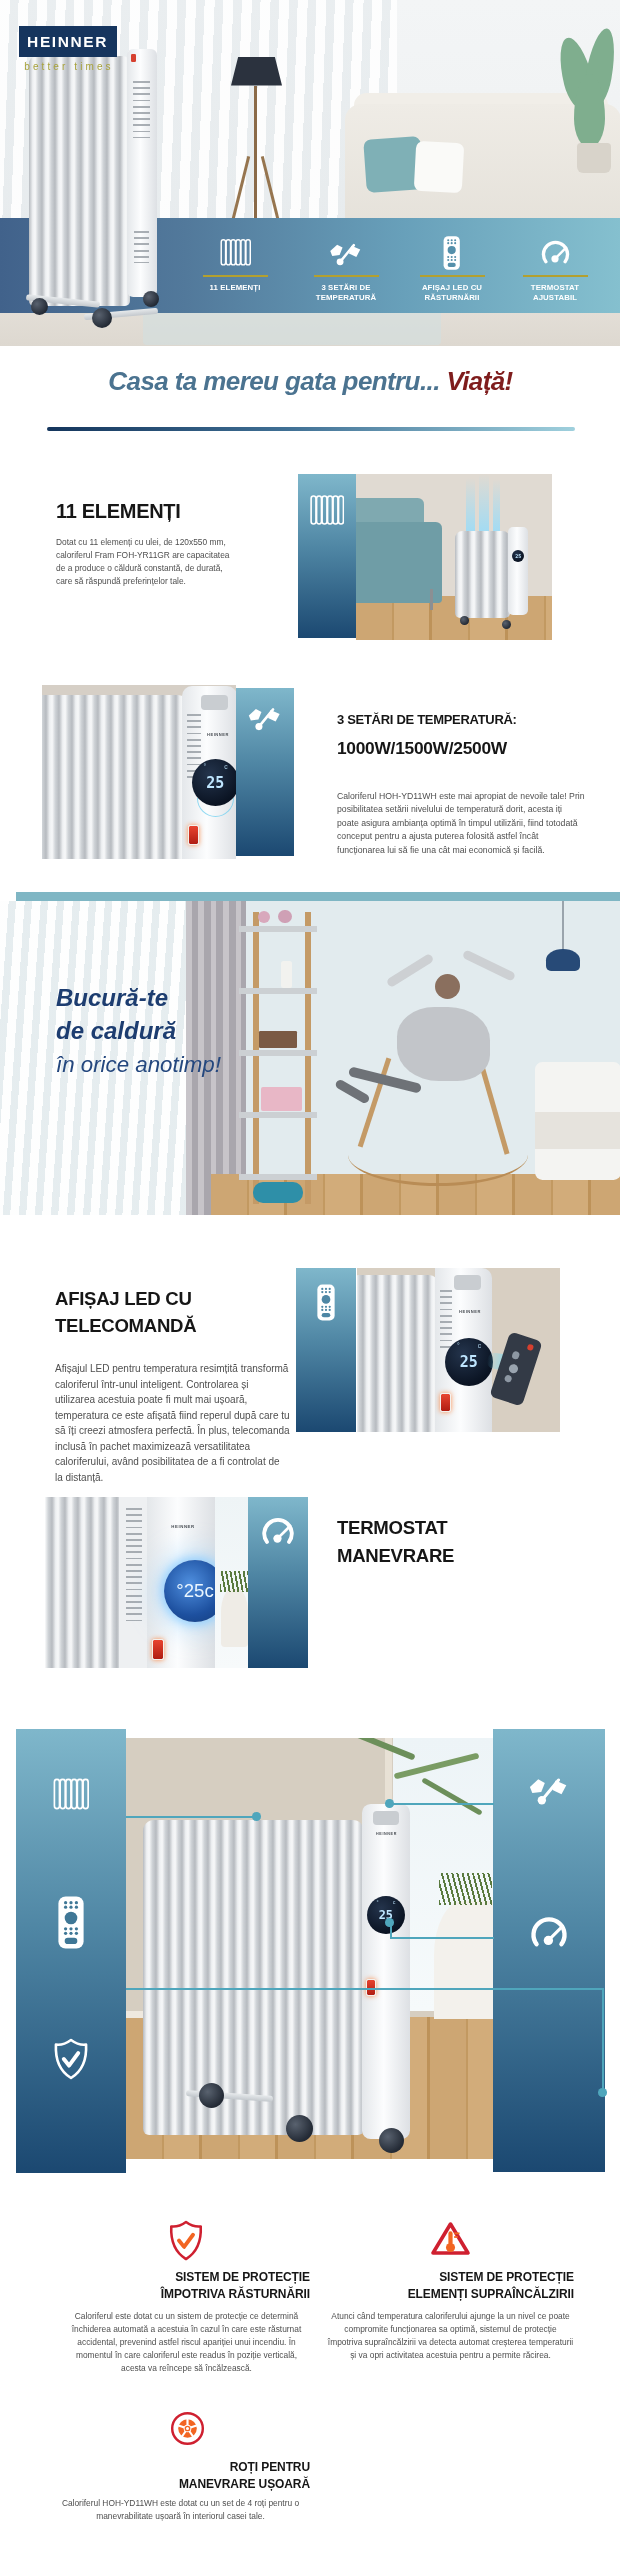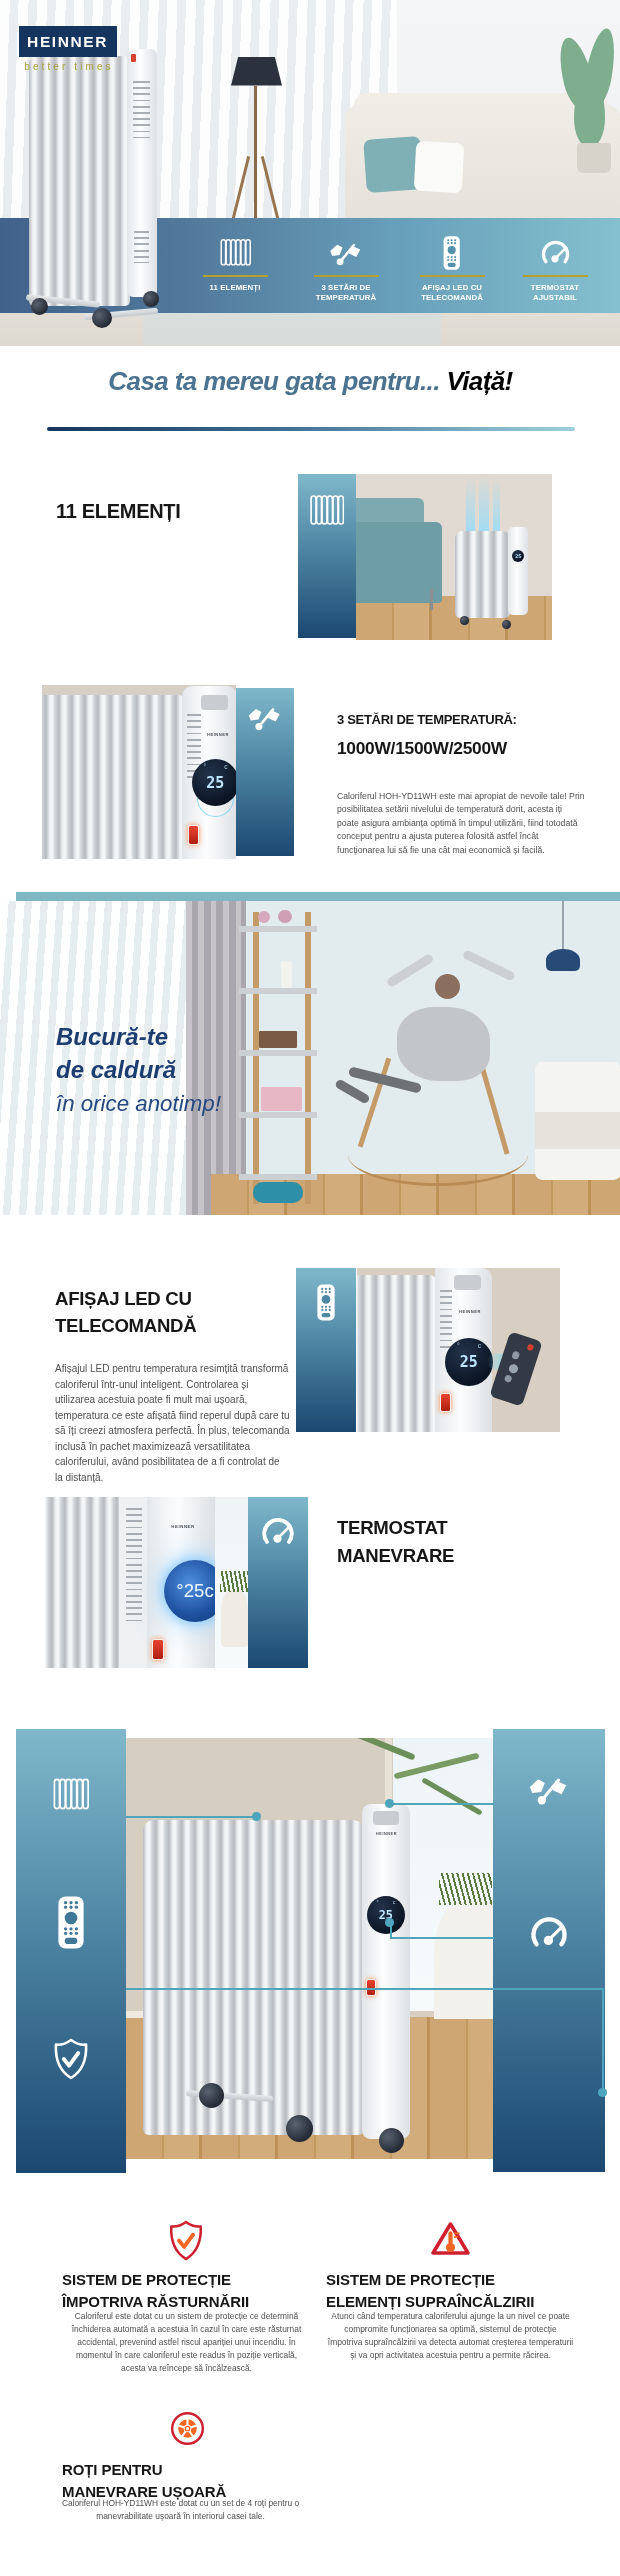--- a/index.html
+++ b/index.html
@@ -50,21 +50,21 @@
   .flab { margin-top:5.6px; color:#fff; font-weight:bold; font-size:7.8px; line-height:1.35; text-align:center; max-width:90px; letter-spacing:0.1px; }
 
   
   #logo-box { left:18.6px; top:26px; width:98px; height:31px; background:#16355e; display:flex; align-items:center; justify-content:center; z-index:6; }
   #logo-box span { color:#fff; font-weight:bold; font-size:15.5px; letter-spacing:1.6px; }
   #logo-tag { left:21px; top:61px; width:96px; text-align:center; color:#a8a23b; font-size:10px; letter-spacing:3.1px; z-index:6; }
 
   
   #headline { left:0; top:366px; width:621px; text-align:center; font-style:italic; font-weight:bold; font-size:26px; letter-spacing:-0.6px; }
   #headline .hm { color:#4b7390; }
-  #headline .ha { color:#000000; }
+  #headline .ha { color:#7f1d1d; }
   #hrule { left:47px; top:427px; width:528px; height:3.7px; background:linear-gradient(90deg,#14355c,#3f6f94 45%,#9fd0dd); border-radius:1.9px; }
 
   
   .sec-h { font-weight:bold; color:#161616; letter-spacing:-0.3px; line-height:1.12; }
   .sec-b { color:#4f4f4f; line-height:1.55; }
 
   
   #s1-h { left:56px; top:500px; width:205px; font-size:20px; }
   #s1-b { left:56px; top:536px; width:175px; font-size:8.4px; }
   #s1-panel { left:298px; top:474px; width:58px; height:164px; }
@@ -73,21 +73,21 @@
   
   #s2-photo { left:42px; top:685px; width:194px; height:174px; background:#d6cfc6; overflow:hidden; }
   #s2-panel { left:236px; top:688px; width:58px; height:168px; }
   #s2-h1 { left:337px; top:713px; width:273px; font-size:13px; }
   #s2-h2 { left:337px; top:739px; width:273px; font-size:17.4px; }
   #s2-b { left:337px; top:790px; width:248px; font-size:8.7px; }
 
   
   #bn-strip { left:15.5px; top:892px; width:605px; height:8.7px; background:#7fb6c4; }
   #bn-photo { left:0; top:901px; width:621px; height:314px; background:#e2ebee; overflow:hidden; }
-  .bn-txt { font-style:italic; color:#1d3d70;margin-top:39px; }
+  .bn-txt { font-style:italic; color:#1d3d70; }
   #bn-l1 { left:56px; top:984px; font-size:24px; font-weight:bold; }
   #bn-l2 { left:56px; top:1017px; font-size:24px; font-weight:bold; }
   #bn-l3 { left:56px; top:1052px; font-size:22.3px; font-weight:400; color:#24477e; }
 
   
   #s3-h1 { left:55px; top:1289px; width:261px; font-size:18.6px; }
   #s3-h2 { left:55px; top:1316px; width:261px; font-size:18.6px; }
   #s3-b { left:55px; top:1361px; width:235px; font-size:10px; }
   #s3-panel { left:296px; top:1268px; width:60px; height:164px; }
   #s3-photo { left:357px; top:1268px; width:203px; height:164px; background:#d8cfc2; overflow:hidden; }
@@ -101,21 +101,21 @@
 
   
   #bigL { left:15.5px; top:1729px; width:110px; height:444px; }
   #bigR { left:493px; top:1729px; width:112px; height:443px; }
   #bigP { left:126px; top:1738px; width:367px; height:421px; background:#d6cec1; overflow:hidden; }
   .pic { color:#fff; position:absolute; left:50%; transform:translateX(-50%); }
   .conn { background:#4fa6bc; position:absolute; z-index:4; }
   .cdot { width:8.7px; height:8.7px; border-radius:50%; background:#4fa6bc; position:absolute; z-index:4; }
 
   
-  .bb-h { font-weight:bold; color:#161616; font-size:15px; line-height:1.45; text-align:left; letter-spacing:-0.1px; }
+  .bb-h { font-weight:bold; color:#161616; font-size:12px; line-height:1.45; text-align:right; letter-spacing:-0.1px; }
   .bb-b { color:#4f4f4f; font-size:8.4px; line-height:1.55; text-align:center; }
   #p1-ic { left:168px; top:2220px; }
   #p1-h { left:62px; top:2269px; width:248px; }
   #p1-b { left:65px; top:2310px; width:243px; }
   #p2-ic { left:430px; top:2220px; }
   #p2-h { left:326px; top:2269px; width:248px; }
   #p2-b { left:327px; top:2310px; width:247px; }
   #p3-ic { left:170px; top:2411px; }
   #p3-h { left:62px; top:2459px; width:248px; }
   #p3-b { left:59px; top:2497px; width:243px; }
@@ -210,21 +210,21 @@
         <div class="fline"></div>
         <div class="flab">3 SETĂRI DE TEMPERATURĂ</div>
       </div>
       <div class="fcol" style="left:399px">
         <div class="fic">
             <svg width="17.4" height="36" viewBox="0 0 28 58">
               <use href="#sym-remote" style="--rdet:#5590ab"></use>
             </svg>
           </div>
         <div class="fline"></div>
-        <div class="flab">AFIȘAJ LED CU TELECOMANDĂ</div>
+        <div class="flab">AFIȘAJ LED CU RĂSTURNĂRII</div>
       </div>
       <div class="fcol" style="left:502px">
         <div class="fic">
             <svg width="31" height="28" viewBox="0 0 50 45">
               <use href="#sym-gauge"></use>
             </svg>
           </div>
         <div class="fline"></div>
         <div class="flab">TERMOSTAT AJUSTABIL</div>
       </div>
@@ -249,20 +249,21 @@
     <div id="logo-tag" class="abs">better times</div>
   </div>
 
   <div id="headline" class="abs">
     <span class="hm">Casa ta mereu gata pentru...</span>
     <span class="ha">Viață!</span>
   </div>
   <div id="hrule" class="abs"></div>
 
   <div id="s1-h" class="abs sec-h">11 ELEMENȚI</div>
+  <div id="s1-b" class="abs sec-b">Dotat cu 11 elemenți cu ulei, de 120x550 mm, caloriferul Fram FOH-YR11GR are capacitatea de a produce o căldură constantă, de durată, care să răspundă preferințelor tale.</div>
   <div id="s1-panel" class="abs panel">
     <div class="pic" style="top:20px"><svg width="35" height="32" viewBox="0 0 56 52">
           <use href="#sym-radiator"></use>
         </svg></div>
   </div>
   <div id="s1-photo" class="abs">
     <div class="abs wood" style="left:0;top:122px;width:196px;height:44px"></div>
     <div class="abs" style="left:-6.2px;top:23.6px;width:74px;height:30px;background:#7fa9b0;border-radius:6.2px"></div>
     <div class="abs" style="left:-6.2px;top:48px;width:92px;height:81px;background:#6f9da6;border-radius:0 6.2px 3.7px 0"></div>
     <div class="abs" style="left:74px;top:115px;width:2.5px;height:21px;background:#8b8f93"></div>

